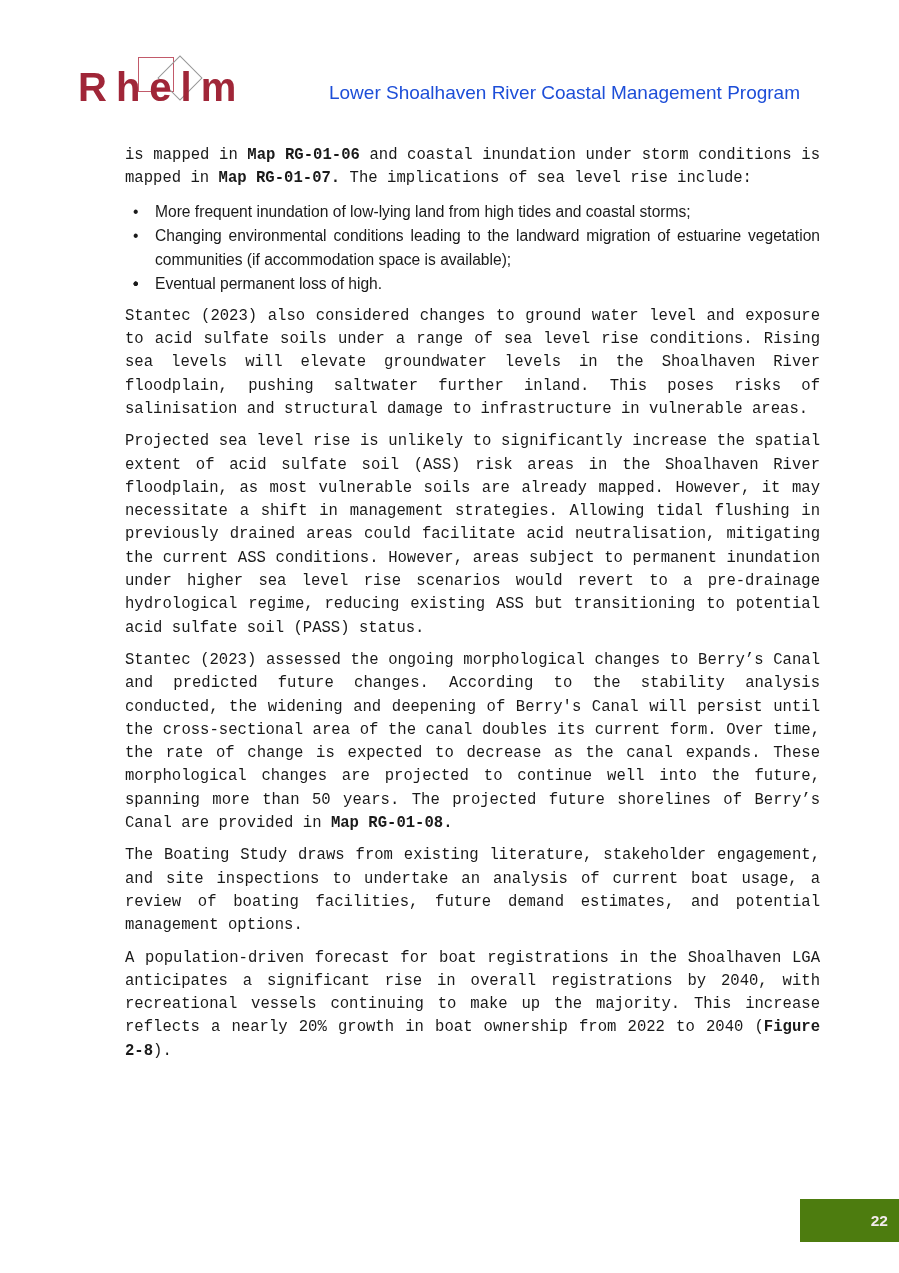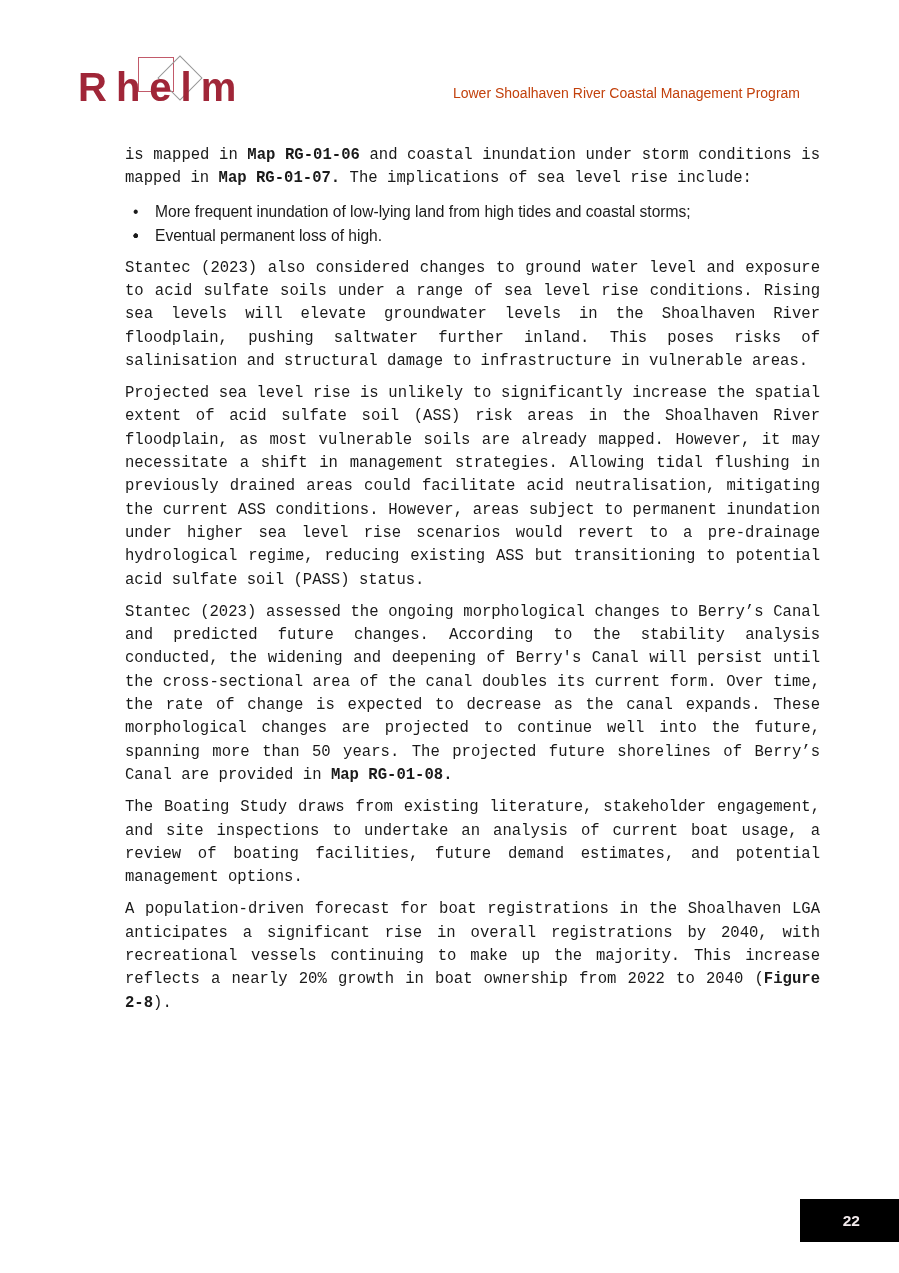--- a/index.html
+++ b/index.html
@@ -24,21 +24,21 @@
     position: absolute; left: 86px; top: 17px; width: 32px; height: 32px;
     border: 1.5px solid #979797; transform: rotate(45deg); background: transparent;
   }
   .logo-word {
     position: absolute; left: 0; top: 22px;
     font-size: 40px; font-weight: bold; color: #a02638;
     letter-spacing: 9px; line-height: 40px; white-space: nowrap;
   }
   .header-title {
     position: absolute; right: 99px; top: 83px;
-    font-size: 14px; color: #c2410c; line-height: 20px;
+    font-size: 19px; color: #1d4ed8; line-height: 20px;
   }
 
   
   .content {
     position: absolute; left: 125px; top: 144px; width: 695px;
     color: #1a1a1a; font-size: 15.6px; line-height: 23.3px;
   }
   .content p { margin: 0 0 9px 0; text-align: justify; font-family: Liberation Mono, monospace; }
   .b { font-weight: bold; }
   ul.bullets { list-style: none; margin: 0 0 9px 0; padding: 0; }
@@ -49,23 +49,23 @@
   ul.bullets li .marker { position: absolute; left: 8px; top: 0; }
   .sub-heading {
     margin: 0 0 5px 0;
     color: #3b3a6e; font-weight: bold; font-style: italic;
     font-size: 15.6px; text-align: left;
   }
 
   
   .page-number-box {
     position: absolute; right: 0; top: 1199px; width: 99px; height: 43px;
-    background: #000000;
+    background: #4d7c0f;
     color: #f2eaec; font-size: 15.5px; font-weight: bold;
-    line-height: 43px; text-align: right; padding-right: 39px;
+    line-height: 43px; text-align: right; padding-right: 11px;
   }
 </style>
 </head>
 <body>
 
 <div class="page">
 
   <div class="header">
     <div class="logo">
       <div class="logo-square"></div>
@@ -79,20 +79,21 @@
 
     <p><span>is mapped in </span><span class="b">Map RG-01-06</span><span> and coastal inundation under storm conditions is mapped in </span><span class="b">Map RG-01-07.</span><span> The implications of sea level rise include:</span></p>
 
     <ul class="bullets">
       <li>
         <span class="marker">•</span>
         <span>More frequent inundation of low-lying land from high tides and coastal storms;</span>
       </li>
       <li>
         <span class="marker">•</span>
+        <span>Changing environmental conditions leading to the landward migration of estuarine vegetation communities (if accommodation space is available);</span>
       </li>
       <li>
         <span class="marker">•</span>
       </li>
       <li>
         <span class="marker">•</span>
       </li>
       <li>
         <span class="marker">•</span>
         <span>Eventual permanent loss of high.</span>

